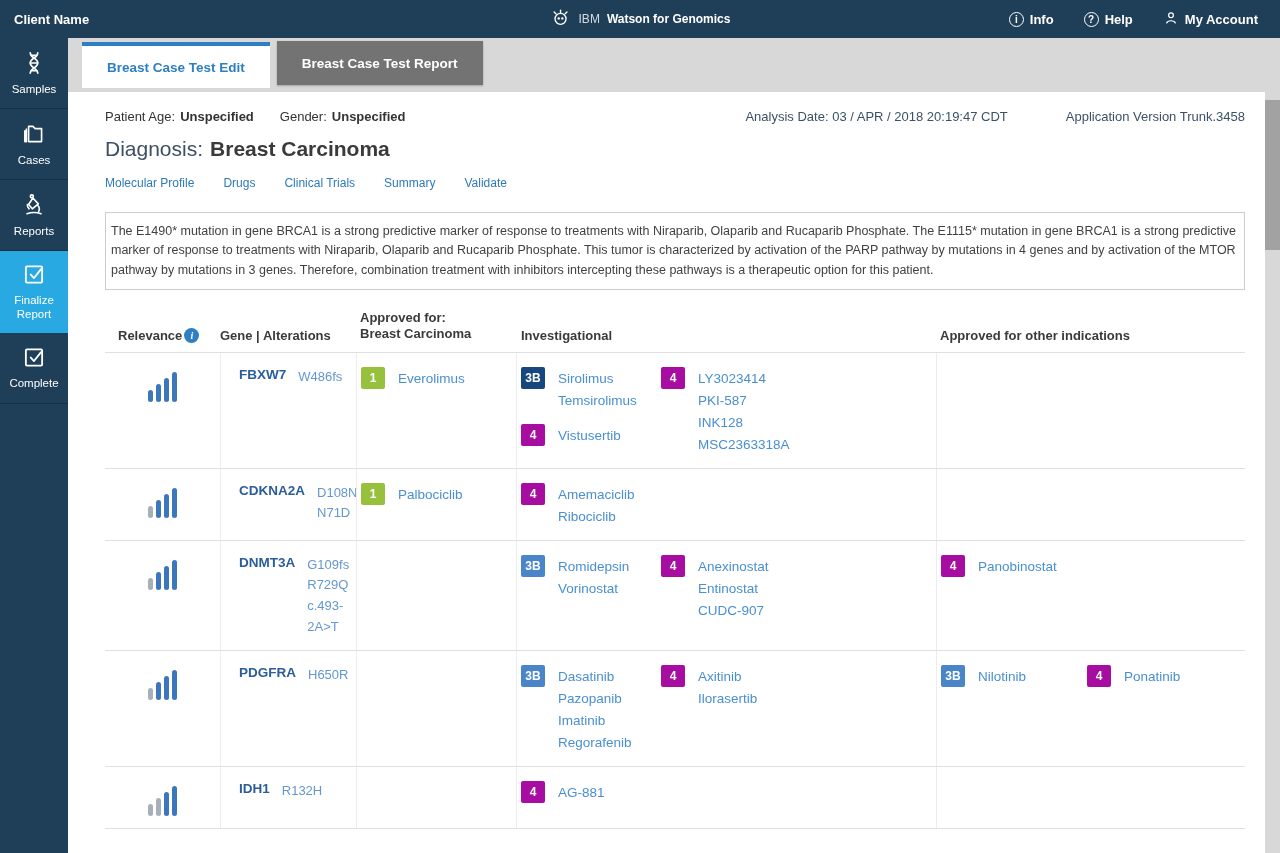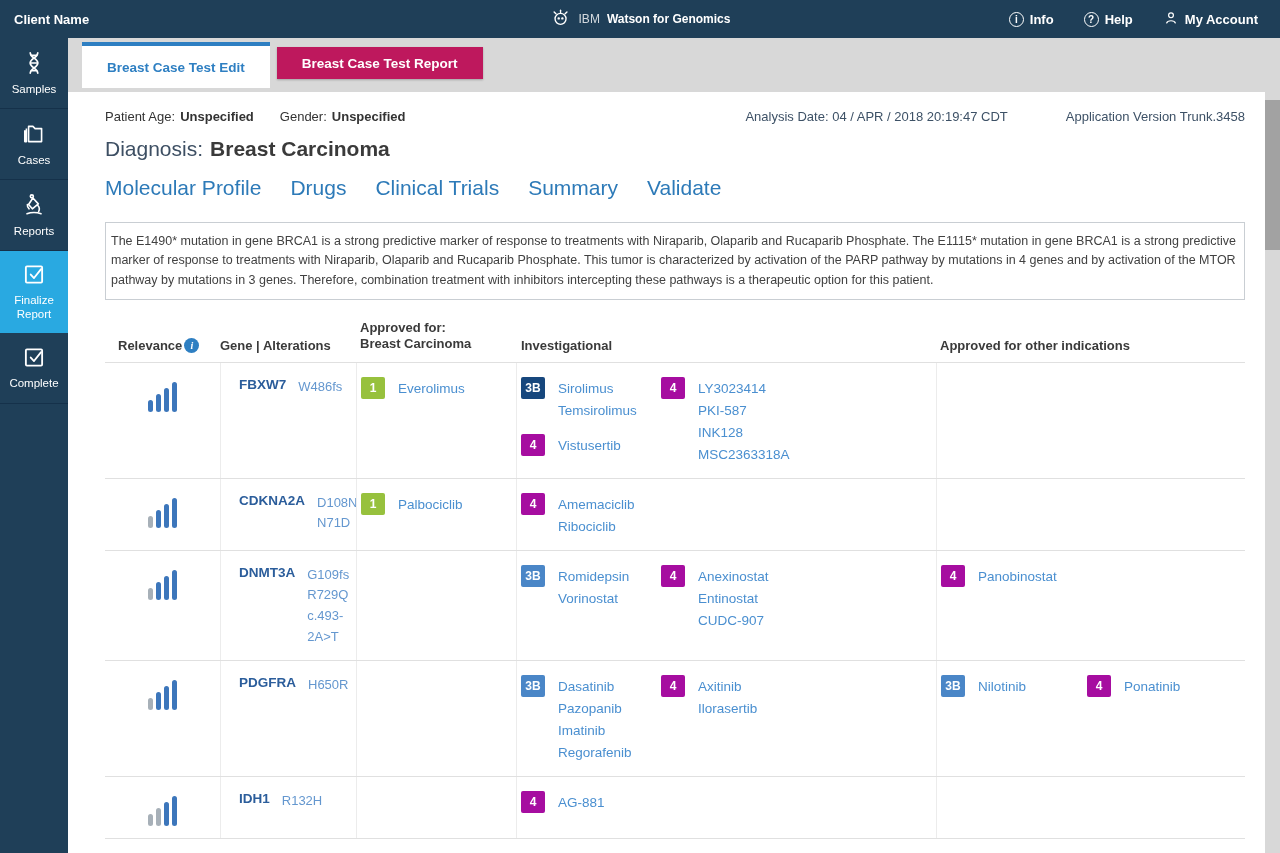--- a/index.html
+++ b/index.html
@@ -22,32 +22,32 @@
   .shell { display:flex; height:815px; }
   .sidebar { width:68px; background:#1f3f58; display:flex; flex-direction:column; }
   .side-item { min-height:71px; padding:10px 12px; display:flex; flex-direction:column; align-items:center; justify-content:center; gap:7px; color:#fff; font-size:11.5px; border-bottom:1px solid #15314a; cursor:pointer; text-align:center; line-height:1.2; }
   .side-item.active { background:#29a9e1; border-bottom-color:#29a9e1; }
   .side-icon svg { display:block; }
   
   .main { flex:1; position:relative; background:#fff; }
   .tabstrip { height:54px; background:#d8d8d8; display:flex; align-items:center; padding-left:14px; }
   .tab { font-size:13.5px; font-weight:bold; padding:0 25px; display:flex; align-items:center; cursor:pointer; white-space:nowrap; }
   .tab.active { background:#fff; color:#2e7fc2; border-top:4px solid #2e7fc2; height:46px; }
-  .tab.inactive { background:#be185d; color:#fff; height:32px; margin-left:7px; margin-bottom:4px; box-shadow:0 1px 2px rgba(0,0,0,.25); }
+  .tab.inactive { background:#737373; color:#fff; height:44px; margin-left:7px; margin-bottom:4px; box-shadow:0 1px 2px rgba(0,0,0,.25); }
   .content { padding:0 35px 0 37px; }
   .scrollbar { position:absolute; top:54px; right:0; bottom:0; width:15px; background:#d8d8d8; }
   .sb-thumb { width:15px; height:150px; background:#a2a2a2; margin-top:8px; }
   
   .patient-row { margin-top:17px; display:flex; align-items:baseline; font-size:13px; color:#333; }
   .meta-pair { margin-right:26px; }
   .meta-pair b { margin-left:5px; }
   .meta-right { margin-left:auto; display:flex; gap:58px; color:#3d5166; }
   .diagnosis { margin-top:13px; font-size:21px; color:#3d4f63; }
   .diagnosis b { color:#3a3a3a; margin-left:7px; }
-  .navlinks { margin-top:15px; display:flex; gap:29px; font-size:21px; }
+  .navlinks { margin-top:15px; display:flex; gap:29px; font-size:12px; }
   .navlink { color:#2d7ab8; cursor:pointer; }
   .summary { margin-top:22px; border:1px solid #c9ced3; padding:9px 5px; font-size:12.5px; line-height:1.55; color:#414141; }
   
   .thead { display:flex; margin-top:20px; font-size:13px; font-weight:bold; color:#3a3a3a; align-items:flex-end; padding-bottom:9px; }
   .c1 { width:115px; } .c2 { width:136px; } .c3 { width:160px; } .c4 { width:420px; display:flex; } .c5 { flex:1; display:flex; }
   .thead .c1 { padding-left:13px; display:flex; align-items:center; gap:2px; }
   .thead .c3 { padding-left:4px; line-height:1.25; }
   .thead .c4 { padding-left:5px; display:block; }
   .thead .c5 { padding-left:4px; display:block; }
   .info-dot { width:15px; height:15px; border-radius:50%; background:#2e7fc2; color:#fff; font-size:10px; font-weight:bold; font-style:italic; display:inline-flex; align-items:center; justify-content:center; font-family:"Liberation Serif",serif; }
@@ -173,21 +173,21 @@
 
       <div class="content">
         <div class="patient-row">
           <span class="meta-pair">
             <span>Patient Age:</span><b>Unspecified</b>
           </span>
           <span class="meta-pair">
             <span>Gender:</span><b>Unspecified</b>
           </span>
           <span class="meta-right">
-            <span>Analysis Date: 04 / APR / 2018 20:19:47 CDT</span>
+            <span>Analysis Date: 03 / APR / 2018 20:19:47 CDT</span>
             <span>Application Version Trunk.3458</span>
           </span>
         </div>
 
         <div class="diagnosis">
           <span>Diagnosis:</span><b>Breast Carcinoma</b>
         </div>
 
         <div class="navlinks" id="navlinks">
             <span class="navlink">Molecular Profile</span>

